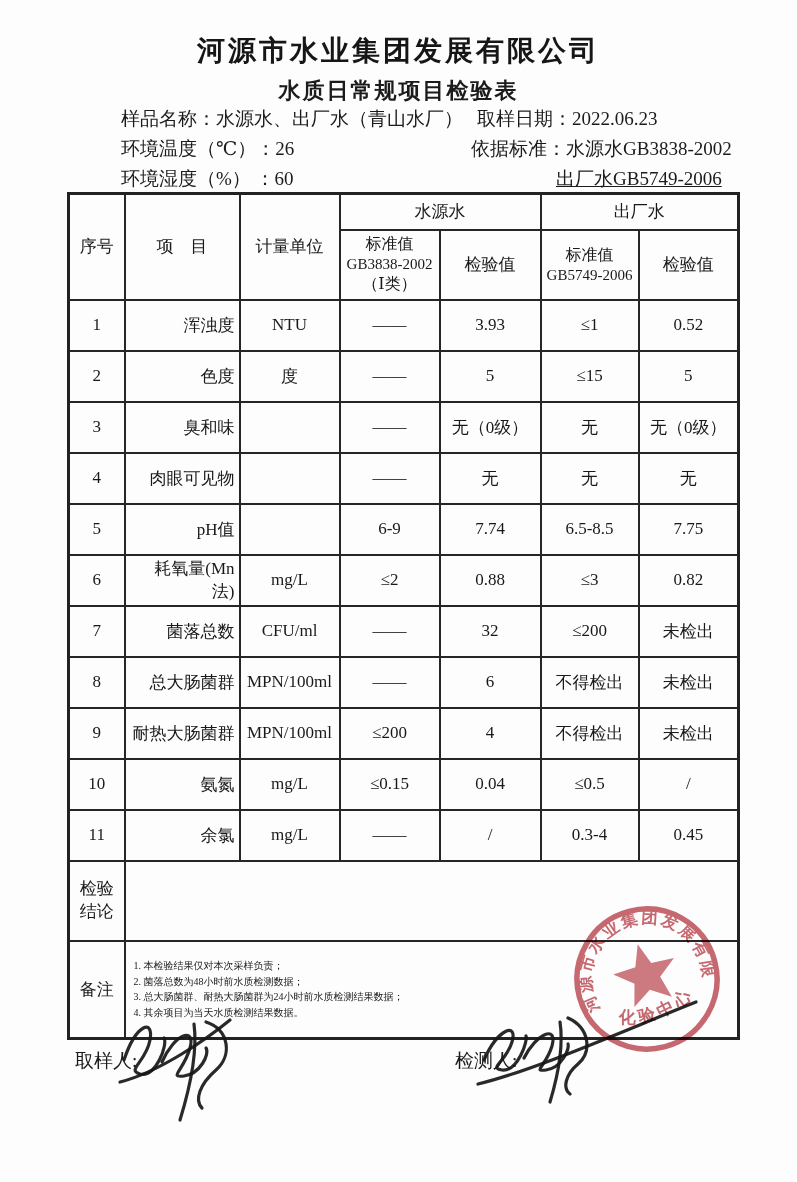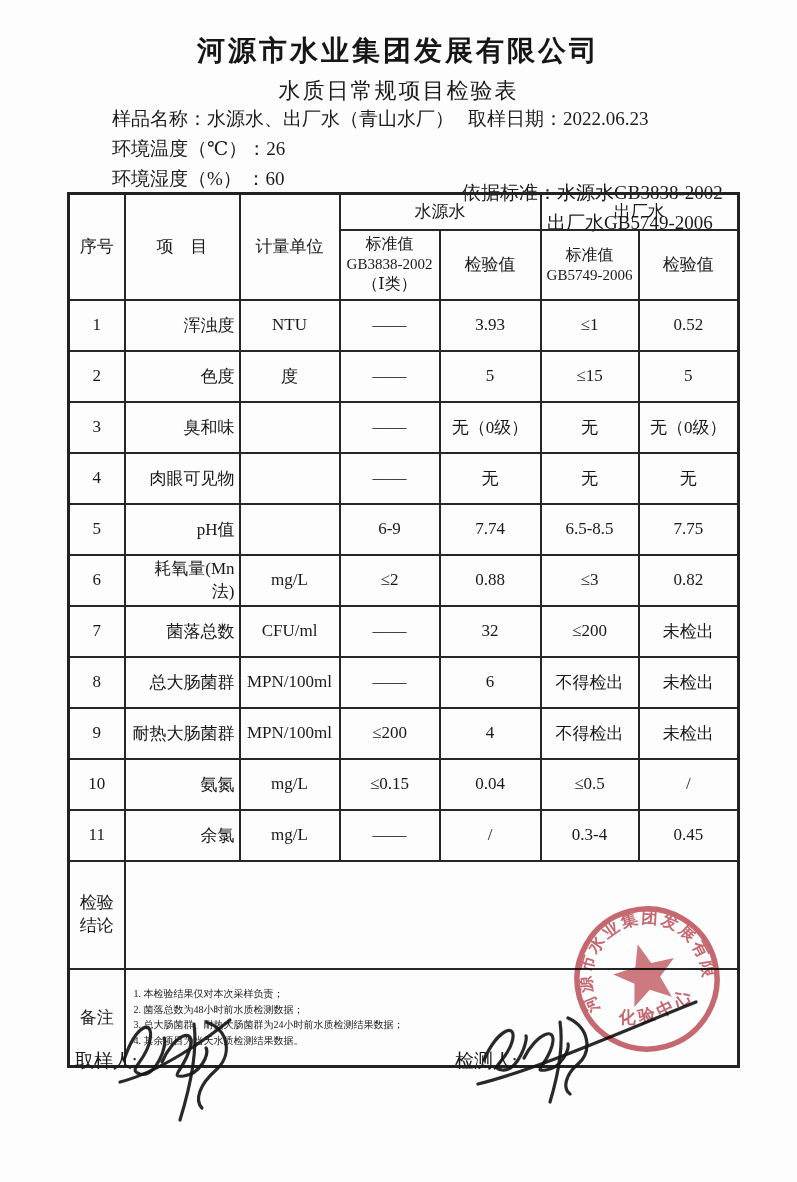--- a/index.html
+++ b/index.html
@@ -9,46 +9,46 @@
     font-family:"Liberation Serif","DejaVu Serif",serif;
     color:#1f1f1f;
   }
   .sheet{position:absolute;inset:0;}
   .company-title{
     position:absolute;top:32px;left:0;width:100%;text-align:center;
     font-size:28px;font-weight:bold;letter-spacing:3px;color:#161616;
   }
   .report-title{
     position:absolute;top:76px;left:0;width:100%;text-align:center;
-    font-size:22px;font-weight:normal;letter-spacing:2px;color:#1b1b1b;
-  }
-  .info-line{position:absolute;left:112px;font-size:19px;white-space:nowrap;color:#1b1b1b;}
+    font-size:22px;font-weight:bold;letter-spacing:2px;color:#1b1b1b;
+  }
+  .info-line{position:absolute;left:121px;font-size:19px;white-space:nowrap;color:#1b1b1b;}
   .info-line1{top:106px;}
   .info-line2{top:136px;}
   .info-line3{top:166px;}
   .date-part{margin-left:14px;}
-  .right-part{position:absolute;white-space:nowrap;margin-top:44px;}
+  .right-part{position:absolute;white-space:nowrap;}
   .standard1{left:350px;}
   .standard2{left:435px;text-decoration:underline;}
   table.report{
     position:absolute;left:67px;top:192px;width:670px;
     border-collapse:collapse;table-layout:fixed;
     font-size:17px;color:#191919;
   }
   table.report th,table.report td{
     border:2px solid #262626;padding:0 4px;overflow:hidden;
     font-weight:normal;vertical-align:middle;
   }
   table.report{border:3px solid #222;}
   .c{text-align:center;}
   .l{text-align:right;padding-left:7px !important;}
   tr.hdr1{height:36px;}
   tr.hdr2{height:70px;}
   tr.datarow{height:51px;}
-  tr.conclusion-row{height:108px;}
+  tr.conclusion-row{height:80px;}
   tr.remarks-row{height:98px;}
   .std-small{font-size:15px;line-height:1.25;display:block;}
   .std-big{font-size:16px;line-height:1.3;display:block;}
   .remarks-content{font-size:10px;line-height:1.55;text-align:left;padding-left:8px !important;}
   .remark-line{white-space:nowrap;}
   .concl-label{line-height:1.35;}
   .footer-label{position:absolute;font-size:19px;color:#1b1b1b;top:1048px;}
   .sampler-label{left:75px;}
   .tester-label{left:455px;}
   .sig{position:absolute;pointer-events:none;}

